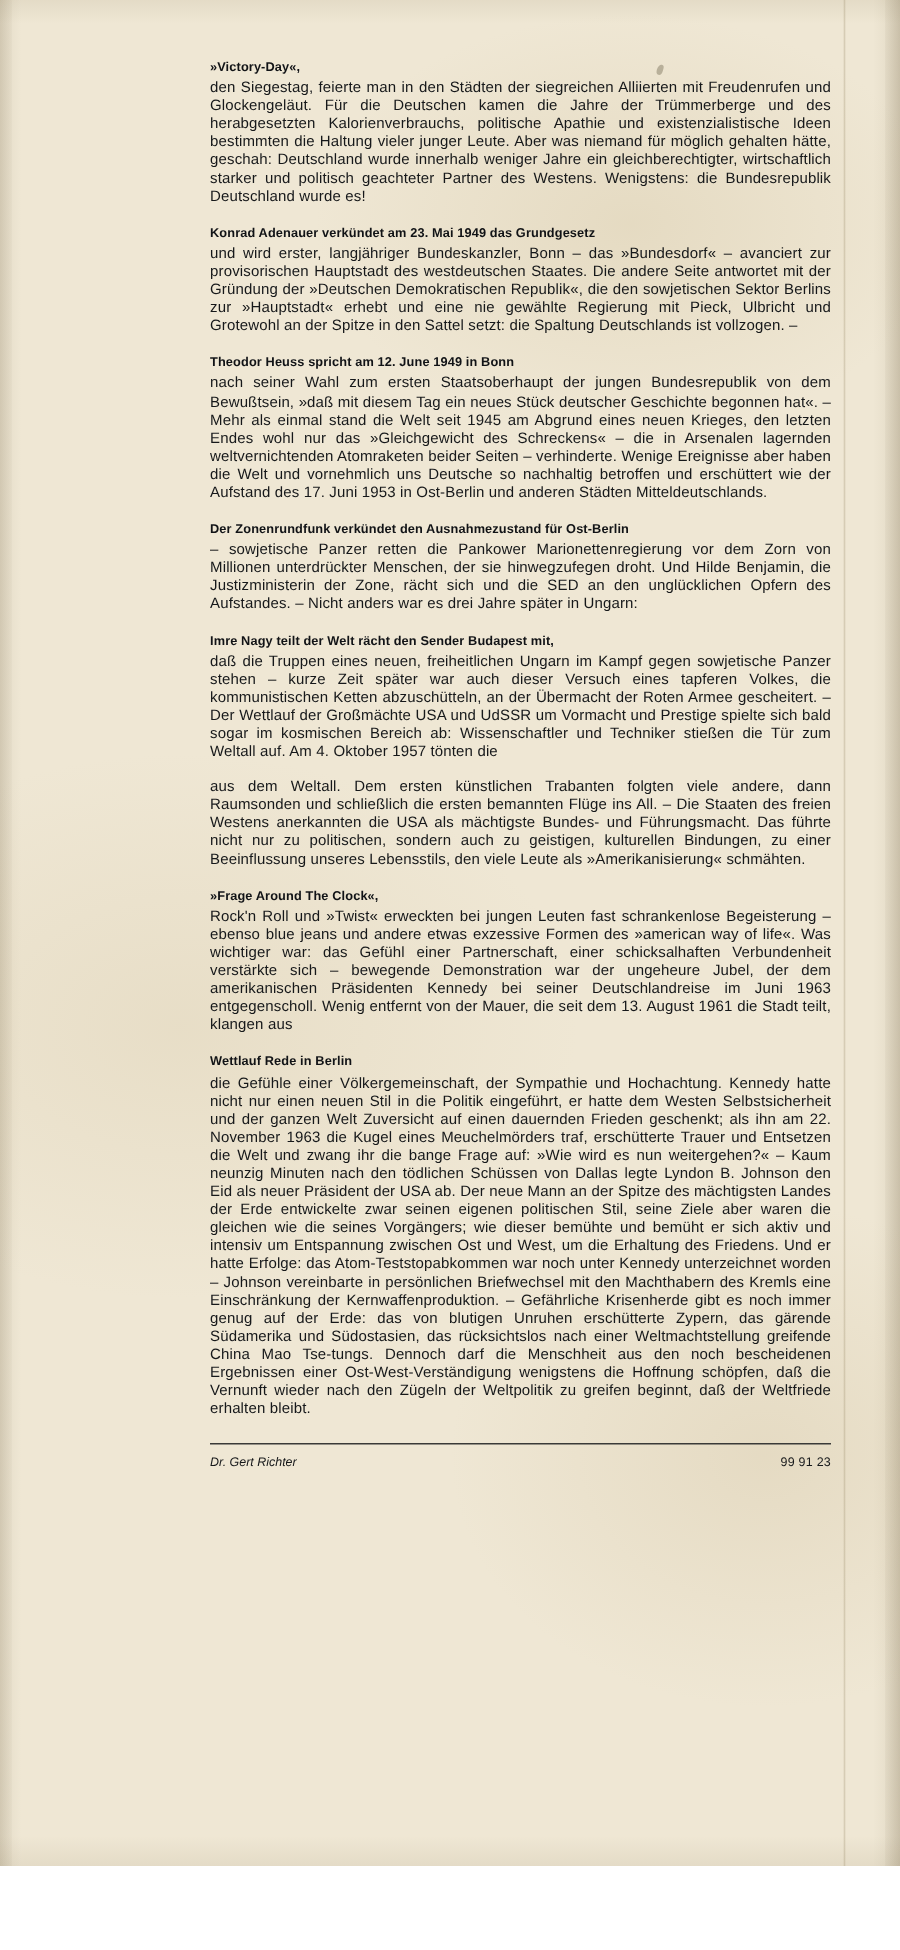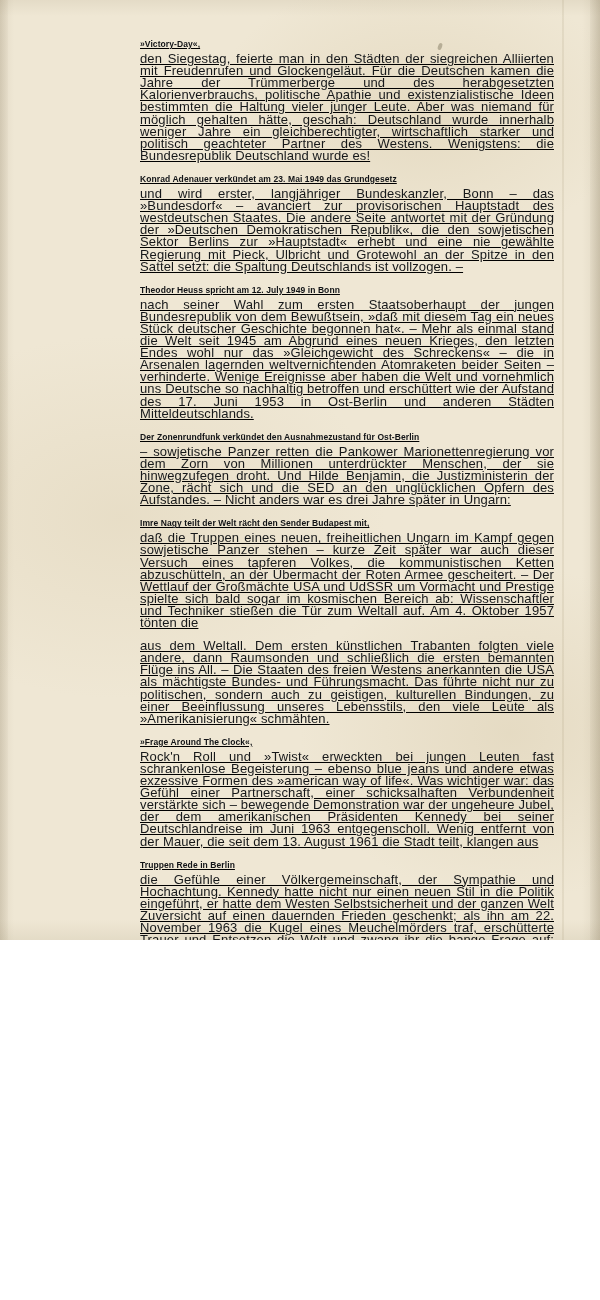--- a/index.html
+++ b/index.html
@@ -8,29 +8,28 @@
     background: #ffffff;
   }
   body {
     width: 600px;
     height: 1300px;
     font-family: "Liberation Sans", sans-serif;
   }
   #page {
     position: relative;
     width: 600px;
-    height: 940px;
+    height: 1244px;
     background: #efe7d4;
     background-image:
       linear-gradient(90deg, rgba(120,105,75,0.10) 0px, rgba(255,255,255,0.0) 14px),
       linear-gradient(270deg, rgba(120,105,75,0.12) 0px, rgba(255,255,255,0.0) 18px),
       linear-gradient(180deg, rgba(130,115,80,0.10) 0px, rgba(255,255,255,0.0) 16px),
       linear-gradient(0deg, rgba(130,115,80,0.10) 0px, rgba(255,255,255,0.0) 20px);
     overflow: hidden;
-    text-decoration: underline;
   }
   
   #page::before {
     content: "";
     position: absolute;
     inset: 0;
     background:
       radial-gradient(ellipse 300px 200px at 70% 12%, rgba(210,195,160,0.35), rgba(0,0,0,0) 70%),
       radial-gradient(ellipse 380px 260px at 20% 55%, rgba(214,200,168,0.30), rgba(0,0,0,0) 70%),
       radial-gradient(ellipse 300px 240px at 85% 78%, rgba(206,190,155,0.30), rgba(0,0,0,0) 70%);
@@ -67,21 +66,21 @@
     box-sizing: border-box;
     width: 600px;
   }
 
   .doc-body {
     position: relative;
   }
 
   p.para {
     margin: 0 0 0 0;
-    font-size: 13px;
+    font-size: 10px;
     line-height: 12.1px;
     text-align: justify;
     color: #16181a;
     letter-spacing: 0.01em;
     hyphens: manual;
   }
 
   .section {
     margin-bottom: 11px;
   }
@@ -146,21 +145,21 @@
         <h2 class="head plain">»Victory-Day«,</h2>
         <p class="para">den Siegestag, feierte man in den Städten der siegreichen Alliierten mit Freudenrufen und Glockengeläut. Für die Deutschen kamen die Jahre der Trümmerberge und des herabgesetzten Kalorienverbrauchs, politische Apathie und existenzialistische Ideen bestimmten die Haltung vieler junger Leute. Aber was niemand für möglich gehalten hätte, geschah: Deutschland wurde innerhalb weniger Jahre ein gleichberechtigter, wirtschaftlich starker und politisch geachteter Partner des Westens. Wenigstens: die Bundesrepublik Deutschland wurde es!</p>
       </div>
 
       <div class="section">
         <h2 class="head">Konrad Adenauer verkündet am 23. Mai 1949 das Grundgesetz</h2>
         <p class="para">und wird erster, langjähriger Bundeskanzler, Bonn – das »Bundesdorf« – avanciert zur provisorischen Hauptstadt des westdeutschen Staates. Die andere Seite antwortet mit der Gründung der »Deutschen Demokratischen Republik«, die den sowjetischen Sektor Berlins zur »Hauptstadt« erhebt und eine nie gewählte Regierung mit Pieck, Ulbricht und Grotewohl an der Spitze in den Sattel setzt: die Spaltung Deutschlands ist vollzogen. –</p>
       </div>
 
       <div class="section">
-        <h2 class="head">Theodor Heuss spricht am 12. July 1949 in Bonn</h2>
+        <h2 class="head">Theodor Heuss spricht am 12. June 1949 in Bonn</h2>
         <p class="para">nach seiner Wahl zum ersten Staatsoberhaupt der jungen Bundesrepublik von dem Bewußtsein, »daß mit diesem Tag ein neues Stück deutscher Geschichte begonnen hat«. – Mehr als einmal stand die Welt seit 1945 am Abgrund eines neuen Krieges, den letzten Endes wohl nur das »Gleichgewicht des Schreckens« – die in Arsenalen lagernden weltvernichtenden Atomraketen beider Seiten – verhinderte. Wenige Ereignisse aber haben die Welt und vornehmlich uns Deutsche so nachhaltig betroffen und erschüttert wie der Aufstand des 17. Juni 1953 in Ost-Berlin und anderen Städten Mitteldeutschlands.</p>
       </div>
 
       <div class="section">
         <h2 class="head">Der Zonenrundfunk verkündet den Ausnahmezustand für Ost-Berlin</h2>
         <p class="para">– sowjetische Panzer retten die Pankower Marionettenregierung vor dem Zorn von Millionen unterdrückter Menschen, der sie hinwegzufegen droht. Und Hilde Benjamin, die Justizministerin der Zone, rächt sich und die SED an den unglücklichen Opfern des Aufstandes. – Nicht anders war es drei Jahre später in Ungarn:</p>
       </div>
 
       <div class="section">
         <h2 class="head">Imre Nagy teilt der Welt rächt den Sender Budapest mit,</h2>
@@ -170,21 +169,21 @@
       <div class="section">
         <p class="para">aus dem Weltall. Dem ersten künstlichen Trabanten folgten viele andere, dann Raumsonden und schließlich die ersten bemannten Flüge ins All. – Die Staaten des freien Westens anerkannten die USA als mächtigste Bundes- und Führungsmacht. Das führte nicht nur zu politischen, sondern auch zu geistigen, kulturellen Bindungen, zu einer Beeinflussung unseres Lebensstils, den viele Leute als »Amerikanisierung« schmähten.</p>
       </div>
 
       <div class="section">
         <h2 class="head">»Frage Around The Clock«,</h2>
         <p class="para">Rock'n Roll und »Twist« erweckten bei jungen Leuten fast schrankenlose Begeisterung – ebenso blue jeans und andere etwas exzessive Formen des »american way of life«. Was wichtiger war: das Gefühl einer Partnerschaft, einer schicksalhaften Verbundenheit verstärkte sich – bewegende Demonstration war der ungeheure Jubel, der dem amerikanischen Präsidenten Kennedy bei seiner Deutschlandreise im Juni 1963 entgegenscholl. Wenig entfernt von der Mauer, die seit dem 13. August 1961 die Stadt teilt, klangen aus</p>
       </div>
 
       <div class="section">
-        <h2 class="head">Truppen Rede in Berlin</h2>
+        <h2 class="head">Wettlauf Rede in Berlin</h2>
         <p class="para">die Gefühle einer Völkergemeinschaft, der Sympathie und Hochachtung. Kennedy hatte nicht nur einen neuen Stil in die Politik eingeführt, er hatte dem Westen Selbstsicherheit und der ganzen Welt Zuversicht auf einen dauernden Frieden geschenkt; als ihn am 22. November 1963 die Kugel eines Meuchelmörders traf, erschütterte Trauer und Entsetzen die Welt und zwang ihr die bange Frage auf: »Wie wird es nun weitergehen?« – Kaum neunzig Minuten nach den tödlichen Schüssen von Dallas legte Lyndon B. Johnson den Eid als neuer Präsident der USA ab. Der neue Mann an der Spitze des mächtigsten Landes der Erde entwickelte zwar seinen eigenen politischen Stil, seine Ziele aber waren die gleichen wie die seines Vorgängers; wie dieser bemühte und bemüht er sich aktiv und intensiv um Entspannung zwischen Ost und West, um die Erhaltung des Friedens. Und er hatte Erfolge: das Atom-Teststopabkommen war noch unter Kennedy unterzeichnet worden – Johnson vereinbarte in persönlichen Briefwechsel mit den Machthabern des Kremls eine Einschränkung der Kernwaffenproduktion. – Gefährliche Krisenherde gibt es noch immer genug auf der Erde: das von blutigen Unruhen erschütterte Zypern, das gärende Südamerika und Südostasien, das rücksichtslos nach einer Weltmachtstellung greifende China Mao Tse-tungs. Dennoch darf die Menschheit aus den noch bescheidenen Ergebnissen einer Ost-West-Verständigung wenigstens die Hoffnung schöpfen, daß die Vernunft wieder nach den Zügeln der Weltpolitik zu greifen beginnt, daß der Weltfriede erhalten bleibt.</p>
       </div>
 
       <div class="footer">
         <span class="author">Dr. Gert Richter</span>
         <span class="code">99 91 23</span>
       </div>
     </div>
   </div>
 </div>

